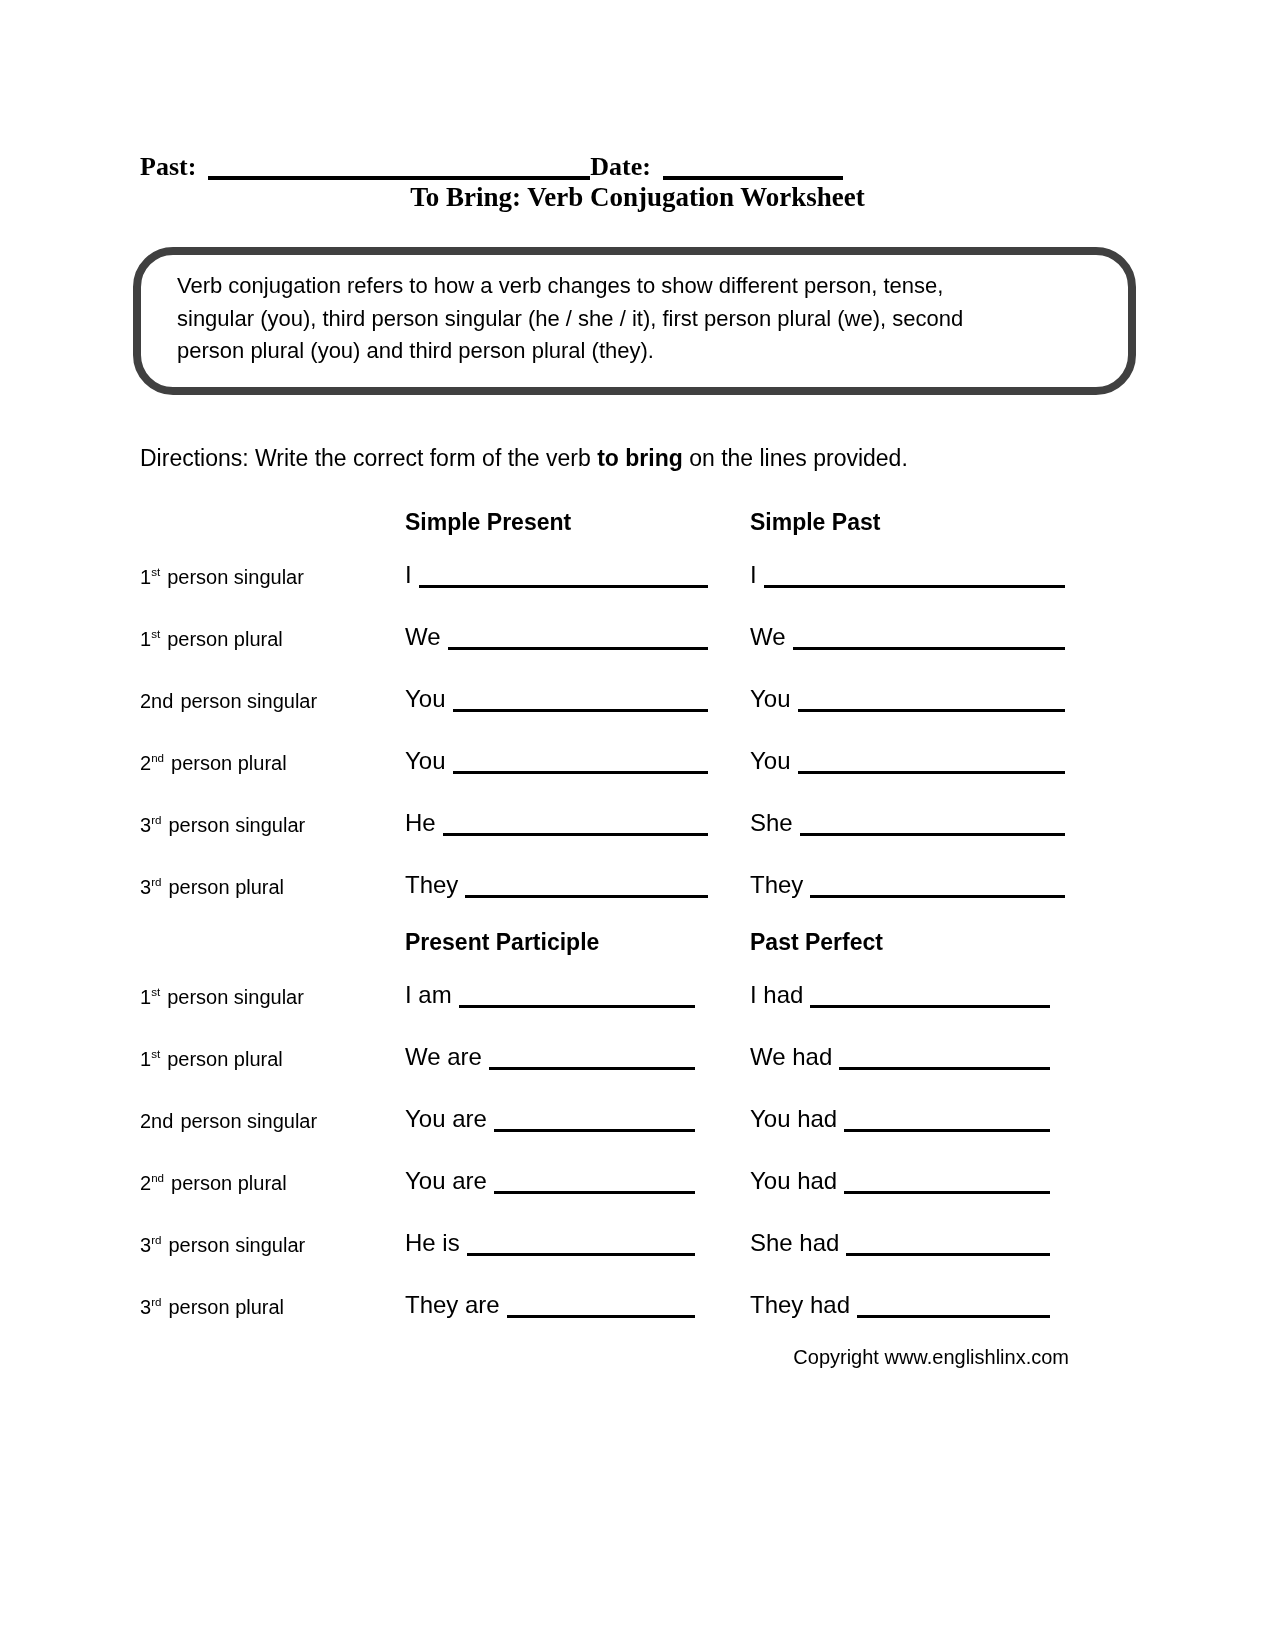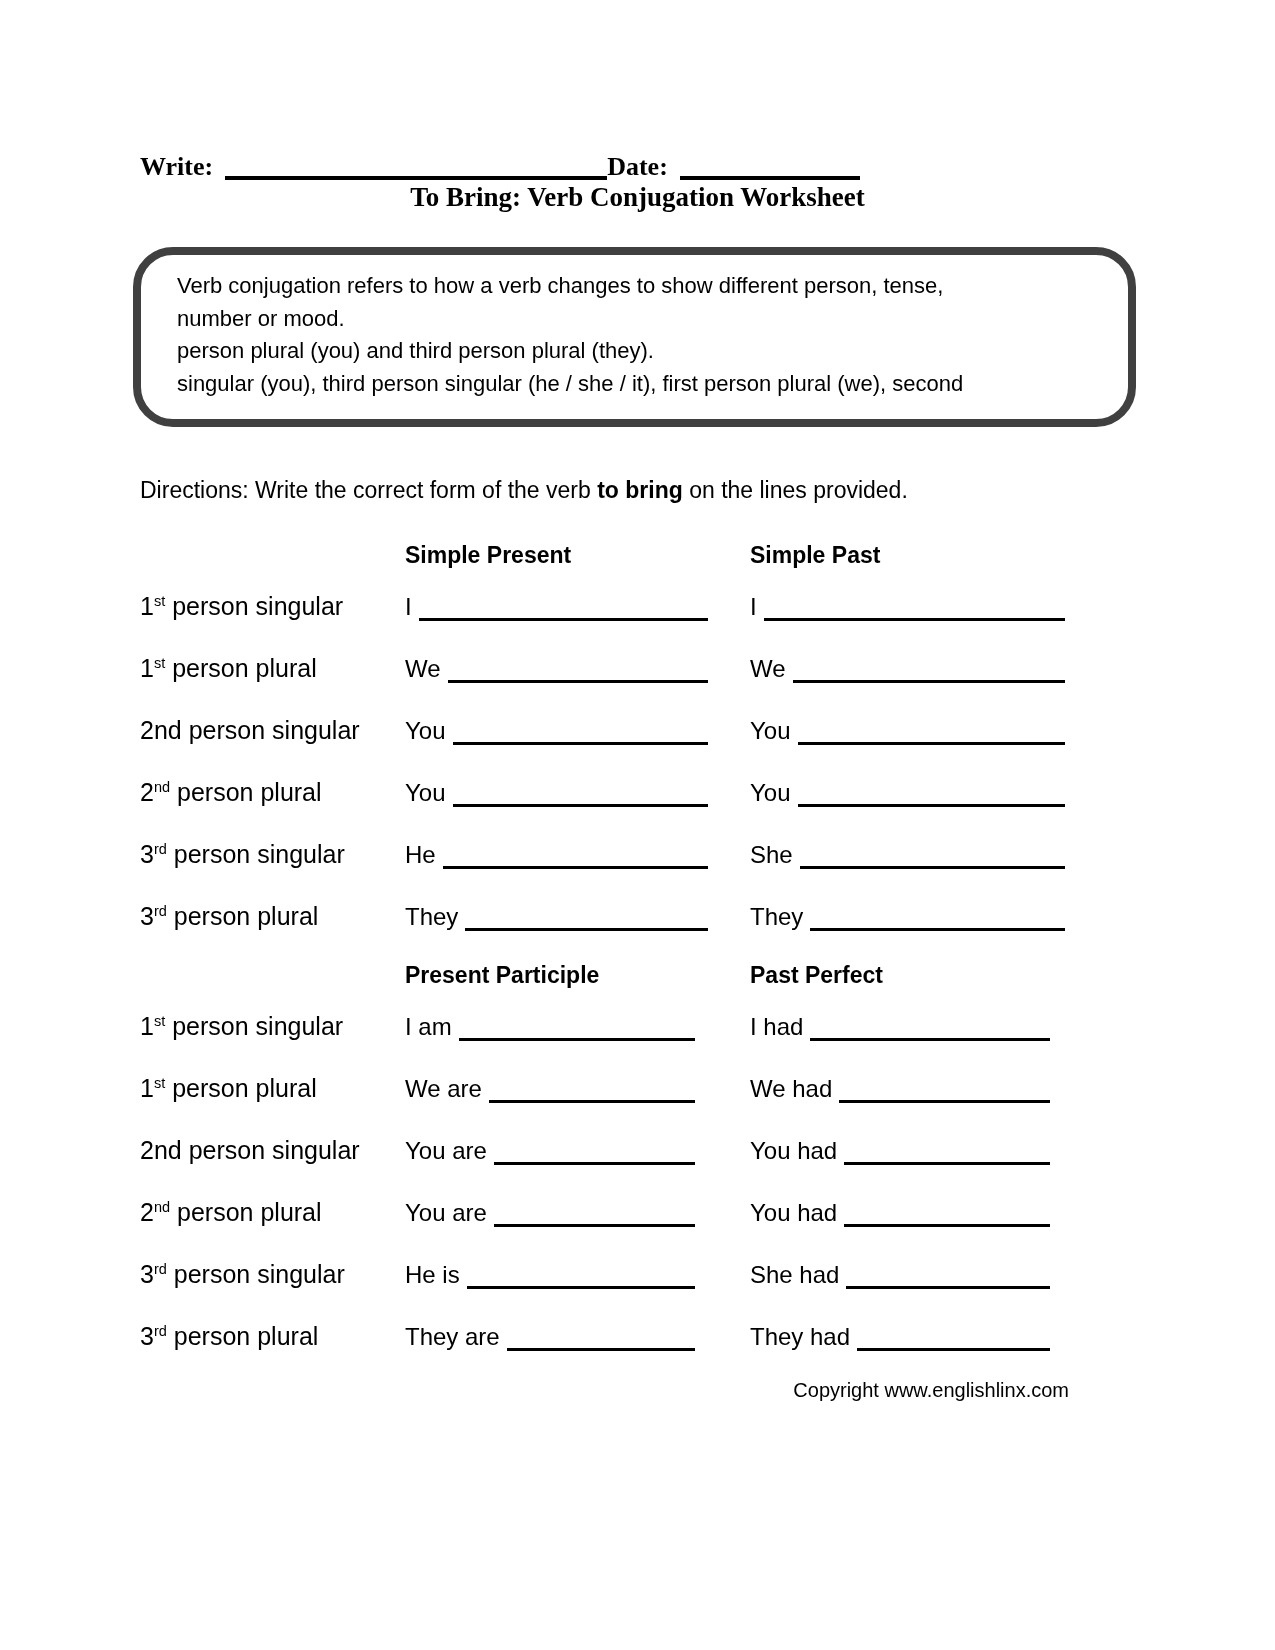--- a/index.html
+++ b/index.html
@@ -48,21 +48,21 @@
   
   .directions { margin-top:50px; font-size:23px; line-height:1.2; }
   .directions span { white-space:pre-wrap; }
   .dir-verb { font-weight:bold; }
 
   
   .grid-row { display:grid; grid-template-columns:265px 345px 385px; align-items:end; }
   .header-row { margin-top:30px; height:34px; }
   .col-header { font-weight:bold; font-size:23px; }
   .conj-row { height:62px; padding-bottom:10px; }
-  .person-label { font-size:25px; line-height:1.1; }
+  .person-label { font-size:20px; line-height:1.1; }
   .person-label .rest { margin-left:7px; }
   sup.ordinal { font-size:0.58em; }
   .cell { display:flex; align-items:flex-end; }
   .pronoun { font-size:24px; line-height:1.15; white-space:pre; }
   .blank-line { flex:1; border-bottom:3px solid #000; margin-left:7px; height:6px; }
   .cell-c1 .blank-line { margin-right:42px; }
   .cell-c2 .blank-line { margin-right:70px; }
   .section-2 .cell-c1 .blank-line { margin-right:55px; }
   .section-2 .cell-c2 .blank-line { margin-right:85px; }
   .section-2 .header-row { margin-top:14px; }
@@ -74,36 +74,35 @@
     font-size:20px;
   }
 </style>
 </head>
 <body>
 
 <div class="page">
 
   <div class="top-row">
     <div class="name-group">
-      <span class="field-label">Write:</span>
+      <span class="field-label">Past:</span>
       <span class="write-line name-line"></span>
     </div>
     <div class="date-group">
       <span class="field-label">Date:</span>
       <span class="write-line date-line"></span>
     </div>
   </div>
 
   <div class="title">To Bring: Verb Conjugation Worksheet</div>
 
   <div class="info-box">
     <div class="box-line">Verb conjugation refers to how a verb changes to show different person, tense,</div>
-    <div class="box-line">number or mood.</div>
+    <div class="box-line">singular (you), third person singular (he / she / it), first person plural (we), second</div>
     <div class="box-line">person plural (you) and third person plural (they).</div>
-    <div class="box-line">singular (you), third person singular (he / she / it), first person plural (we), second</div>
   </div>
 
   <div class="directions">
     <span>Directions: Write the correct form of the verb </span><span class="dir-verb">to bring</span><span> on the lines provided.</span>
   </div>
 
   <div class="section section-1">
     <div class="grid-row header-row">
       <div></div>
       <div class="col-header">Simple Present</div>

